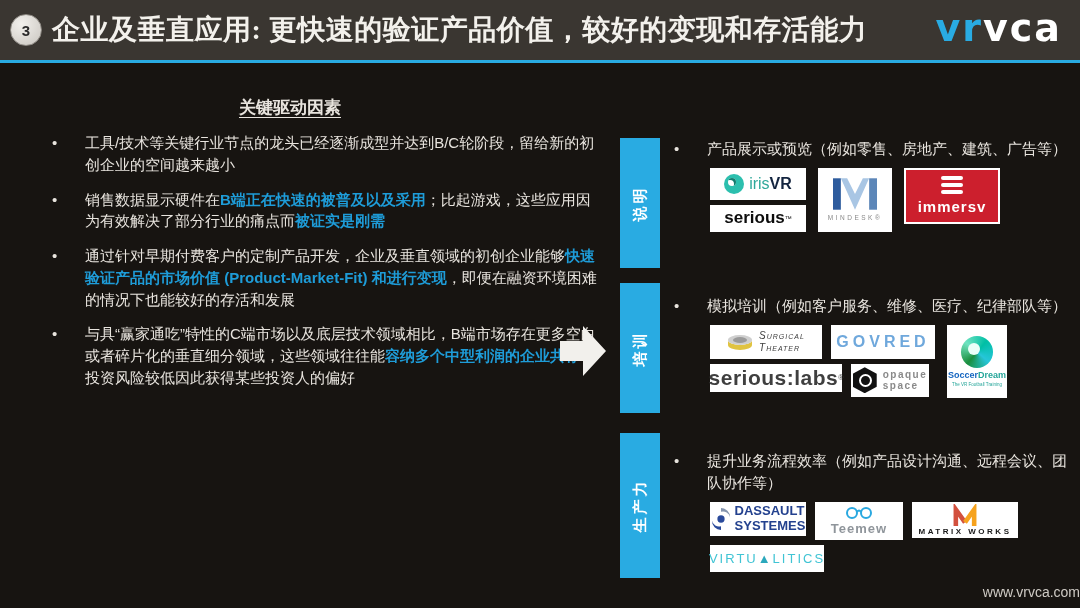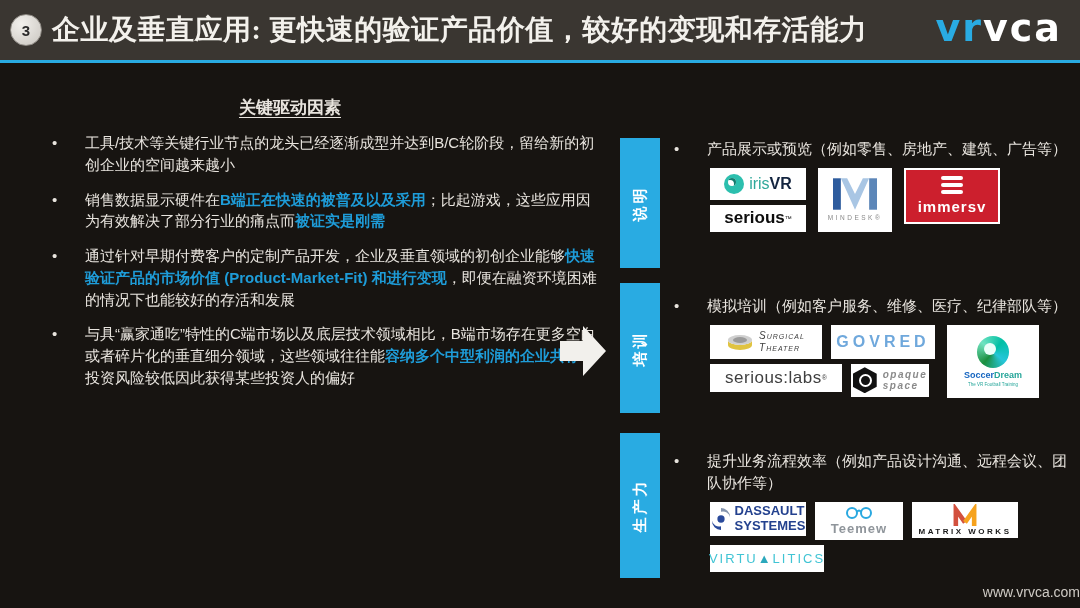--- a/index.html
+++ b/index.html
@@ -75,36 +75,36 @@
 
   
   .surgical{width:112px;height:34px;gap:6px;font-style:italic;}
   .surg-text{font-variant:small-caps;color:#3c3c3c;font-size:10px;line-height:1.15;letter-spacing:1px;}
 
   
   .govred{width:104px;height:34px;}
   .govred .t{color:#6fa8dc;font-weight:bold;font-size:16px;letter-spacing:4px;}
 
   
-  .soccerdream{width:92px;height:73px;flex-direction:column;gap:2px;padding:3px;}
+  .soccerdream{width:60px;height:73px;flex-direction:column;gap:2px;padding:3px;}
   .sd-icon{width:32px;height:32px;border-radius:50%;
            background:conic-gradient(from 40deg,#00bfa5,#26c6da,#1b8e3e,#6fe3c0,#00bfa5);position:relative;}
   .sd-icon::after{content:"";position:absolute;left:7px;top:7px;width:12px;height:12px;
                   border-radius:50%;background:#eafff9;}
   .sd-name{font-size:9px;font-weight:bold;}
   .sd-name .s1{color:#1565c0;} .sd-name .s2{color:#26a69a;}
   .sd-tag{font-size:4.5px;color:#26a69a;}
 
   
   .seriouslabs{width:132px;height:28px;}
-  .seriouslabs .t{color:#3f3f3f;font-size:17px;font-weight:normal;letter-spacing:.5px;}
+  .seriouslabs .t{color:#3f3f3f;font-size:21px;font-weight:bold;letter-spacing:.5px;}
   .seriouslabs sup{font-size:7px;color:#3f3f3f;}
 
   
-  .opaque{width:78px;height:33px;gap:6px;font-style:italic;}
+  .opaque{width:78px;height:33px;gap:6px;}
   .hex{width:24px;height:26px;background:#111;position:relative;flex:0 0 auto;
        clip-path:polygon(50% 0,100% 25%,100% 75%,50% 100%,0 75%,0 25%);}
   .hex::after{content:"";position:absolute;left:6px;top:7px;width:9px;height:9px;
               border:2px solid #fff;border-radius:50%;}
   .opq-text{color:#8a8a8a;font-size:10px;font-weight:bold;letter-spacing:1.5px;line-height:1.1;}
 
   
   .dassault{width:96px;height:34px;gap:4px;}
   .ds-text{color:#23418e;font-size:13px;font-weight:bold;line-height:1.15;}
 

